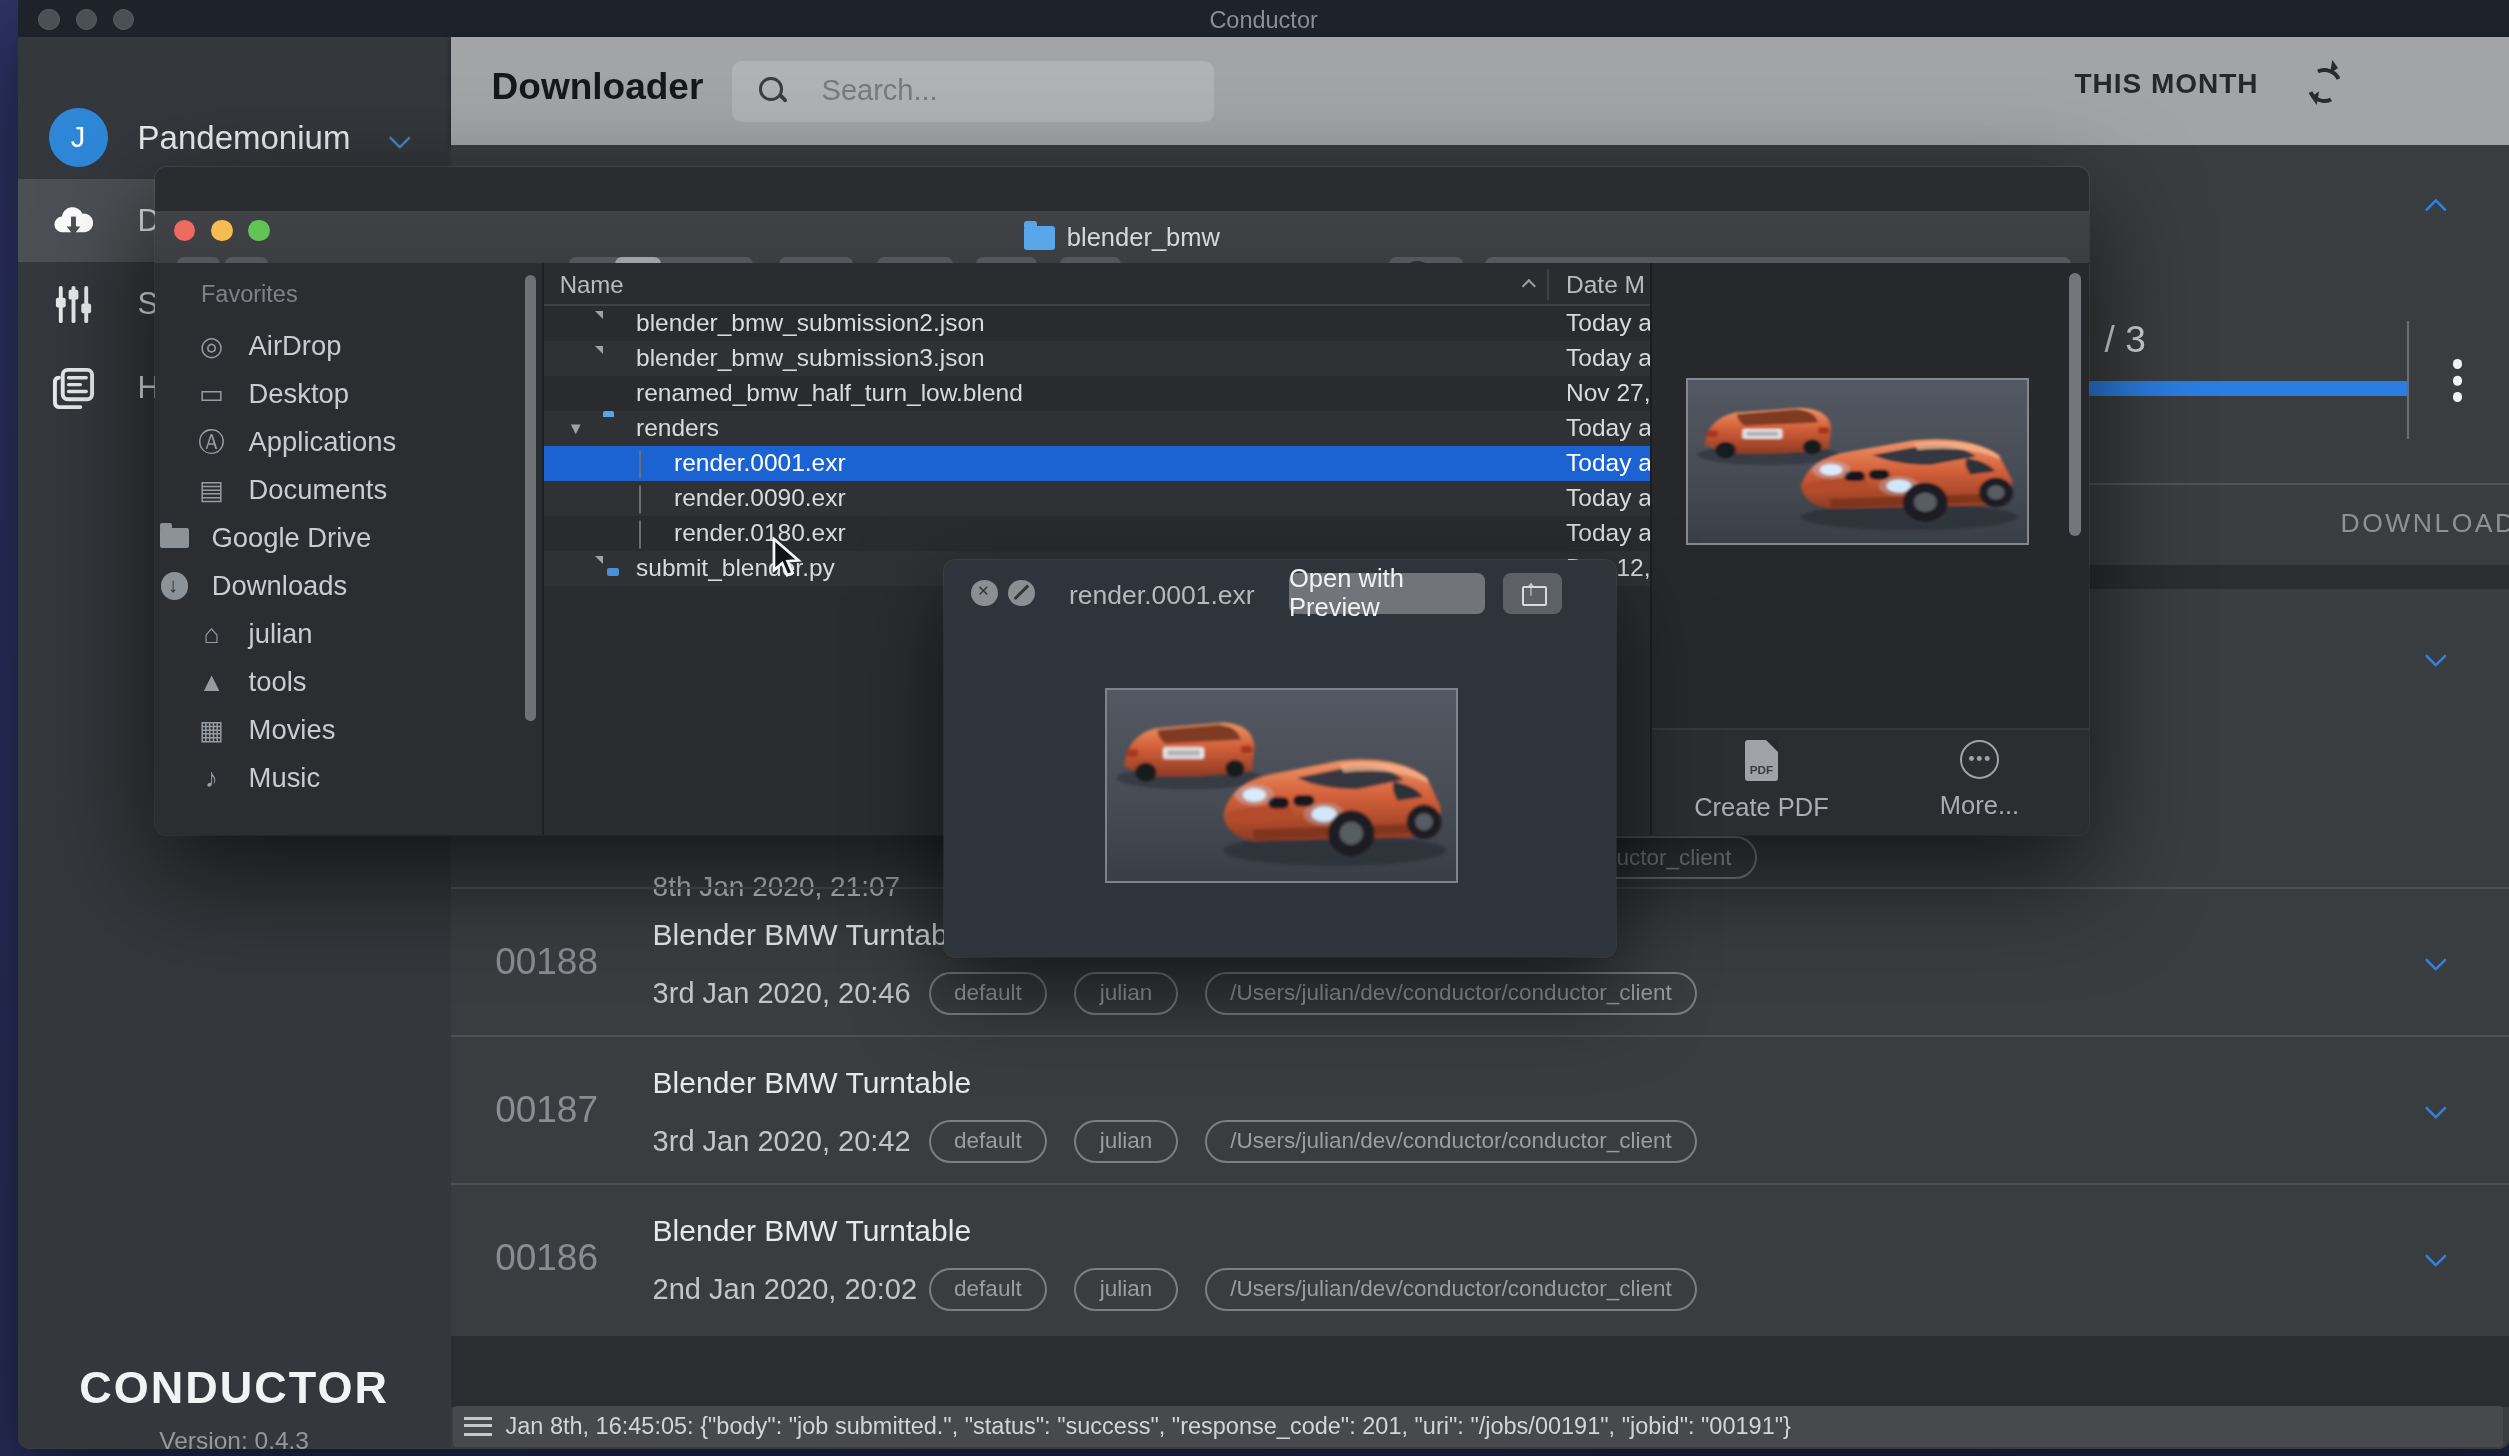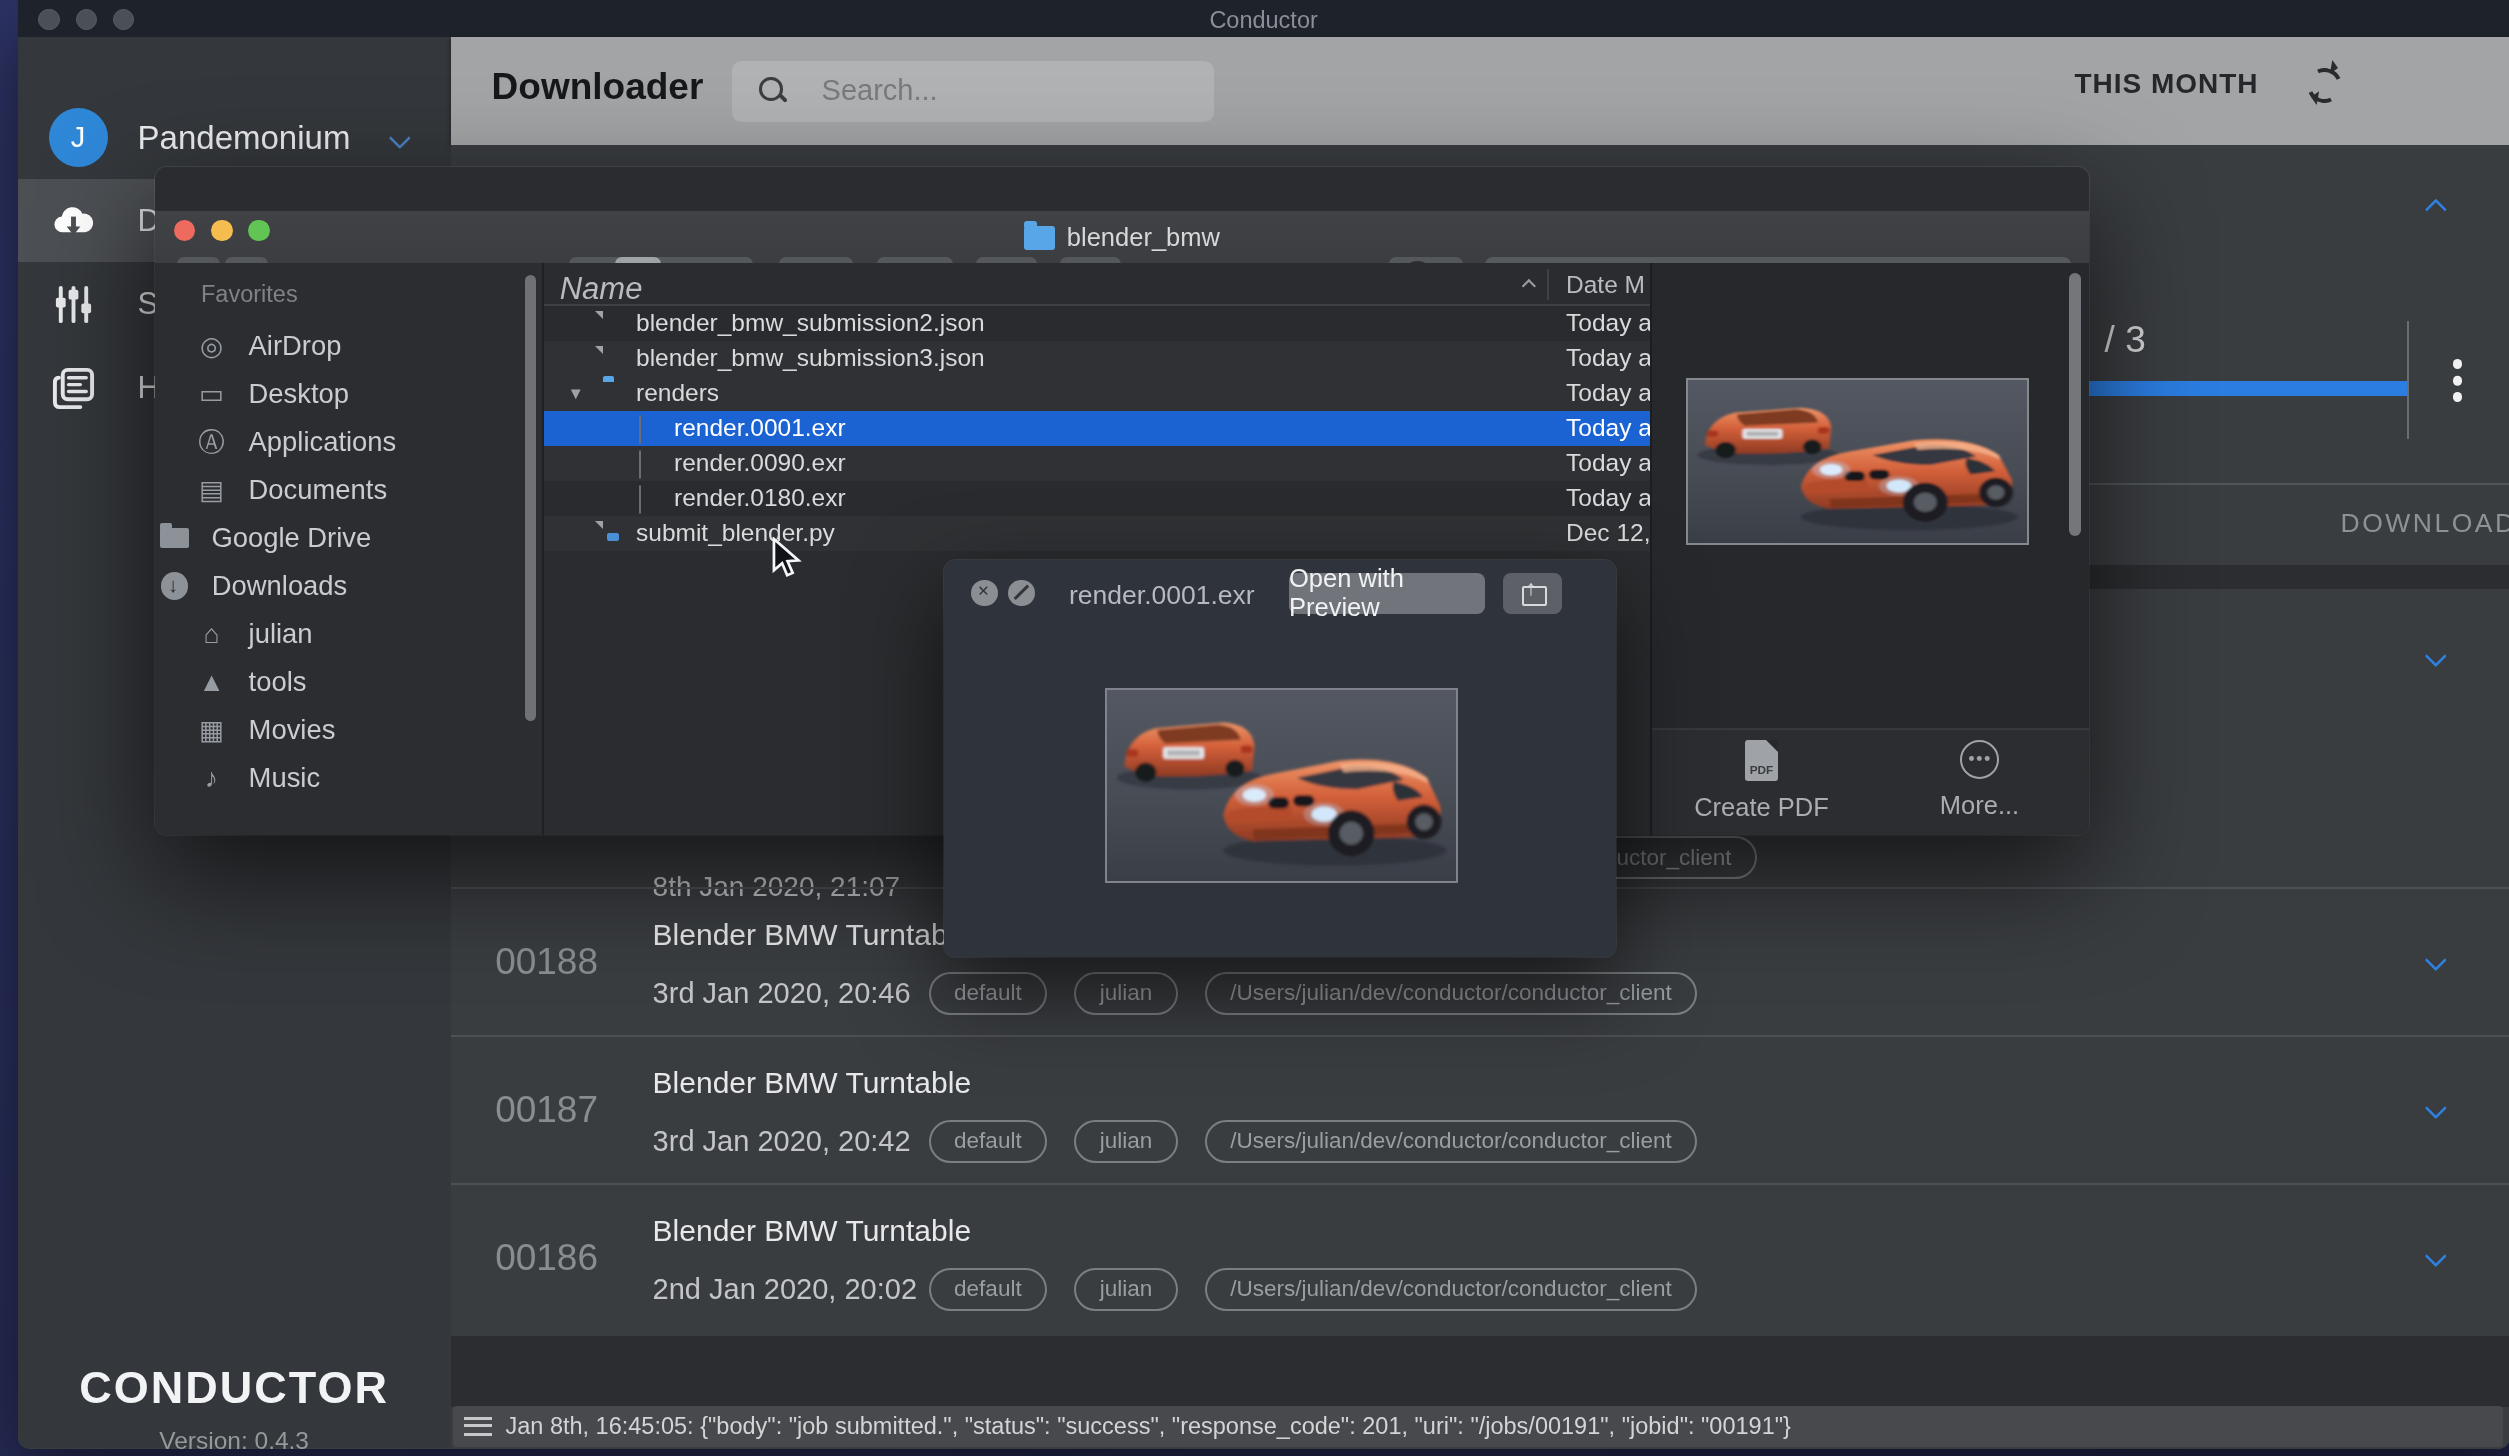--- a/index.html
+++ b/index.html
@@ -136,21 +136,21 @@
   .si { width:39px; margin-left:37px; text-align:center; font-size:26.5px; color:#979ba2; flex:none; }
   .si-folder { position:relative; width:29px; height:20.6px; background:#8d9198; border-radius:2px; margin:0 4.9px; }
   .si-folder::before { content:""; position:absolute; left:0; top:-4.9px; width:11.8px; height:5.9px; background:#8d9198; border-radius:2px 2px 0 0; }
   .si-downloads { position:relative; width:27.4px; height:27.4px; border-radius:50%; background:#8d9198; margin:0 5.9px; }
   .si-downloads::after { content:"↓"; position:absolute; left:6.9px; top:1px; font-size:20.6px; color:#2b2d31; font-weight:bold; }
   .side-label { margin-left:17.6px; font-size:27.4px; color:#c9ccd0; }
   .side-scroll { position:absolute; right:5.9px; top:11.8px; width:10.8px; height:446px; background:#6e7175; border-radius:5.9px; }
 
   .fw-filelist { position:absolute; left:389px; top:96px; width:1106px; height:572px; background:#2a2c2f; overflow:hidden; }
   .fl-header { position:absolute; left:0; top:0; width:100%; height:43px; border-bottom:2px solid #3f4245; }
-  .fl-header .col-name { position:absolute; left:15.7px; top:7.8px; font-size:31px; color:#b9bcbf;font-style:italic; }
+  .fl-header .col-name { position:absolute; left:15.7px; top:7.8px; font-size:24px; color:#b9bcbf; }
   .fl-header .sortchev { position:absolute; left:980px; top:17.6px; width:9.8px; height:9.8px; border-left:2.9px solid #9a9da0; border-top:2.9px solid #9a9da0; transform:rotate(45deg); }
   .fl-header .col-div { position:absolute; left:1003px; top:5.9px; width:2px; height:31px; background:#3f4245; }
   .fl-header .col-date { position:absolute; left:1022px; top:7.8px; font-size:24.5px; color:#b9bcbf; white-space:nowrap; }
   .fl-rows { position:absolute; left:0; top:43px; width:100%; }
   .frow { position:relative; height:35px; font-size:24.5px; color:#d8dadc; white-space:nowrap; }
   .frow.odd { background:#2f3134; } .frow.even { background:#292b2e; }
   .frow.selected { background:#1b63d2; color:#fff; }
   .frow .disc { position:absolute; left:23.5px; top:7.8px; font-size:16.7px; color:#9ea1a5; }
   .frow .fico { position:absolute; top:4.9px; }
   .frow.lvl0 .fico { left:59px; } .frow.lvl1 .fico { left:95px; }
@@ -542,20 +542,26 @@
           <span class="fdate">Today a</span>
         </div>
 
         <div class="frow lvl0 odd">
           <span class="disc"></span>
           <span class="fico"><span class="fi-doc"></span></span>
           <span class="fname">blender_bmw_submission3.json</span>
           <span class="fdate">Today a</span>
         </div>
 
+        <div class="frow lvl0 even">
+          <span class="disc"></span>
+          <span class="fico"><span class="fi-blend"></span></span>
+          <span class="fname">renamed_bmw_half_turn_low.blend</span>
+          <span class="fdate">Nov 27,</span>
+        </div>
 
         <div class="frow lvl0 odd">
           <span class="disc">▼</span>
           <span class="fico"><span class="fi-folder"></span></span>
           <span class="fname">renders</span>
           <span class="fdate">Today a</span>
         </div>
 
         <div class="frow lvl1 even selected">
           <span class="disc"></span>

